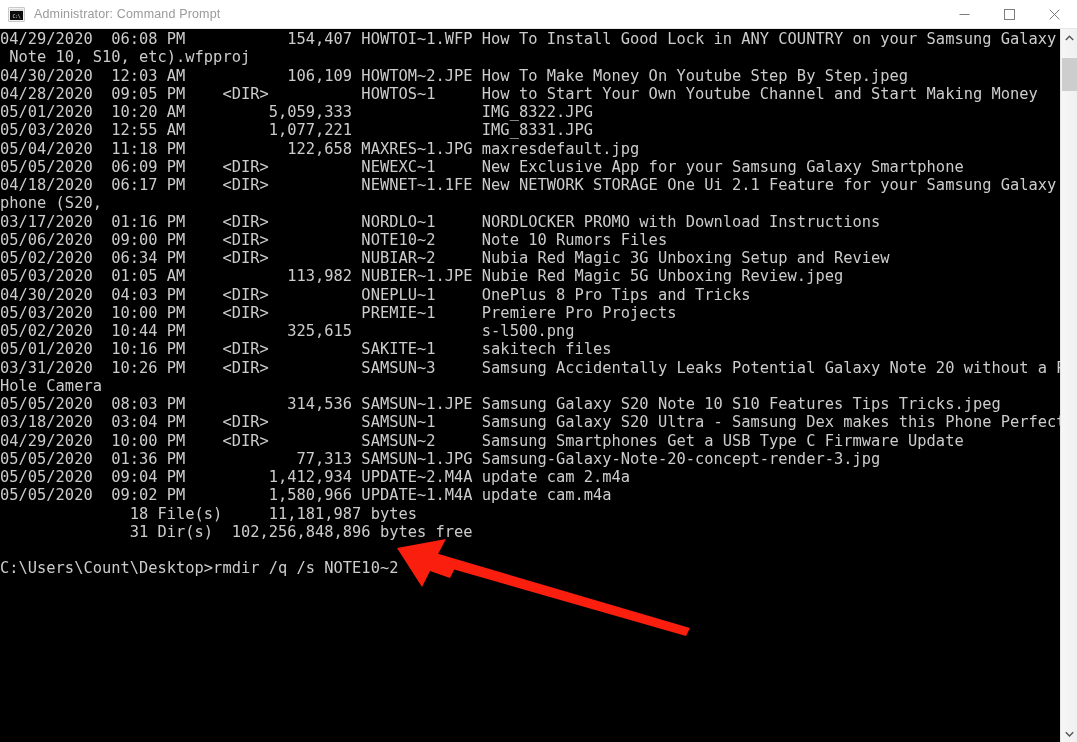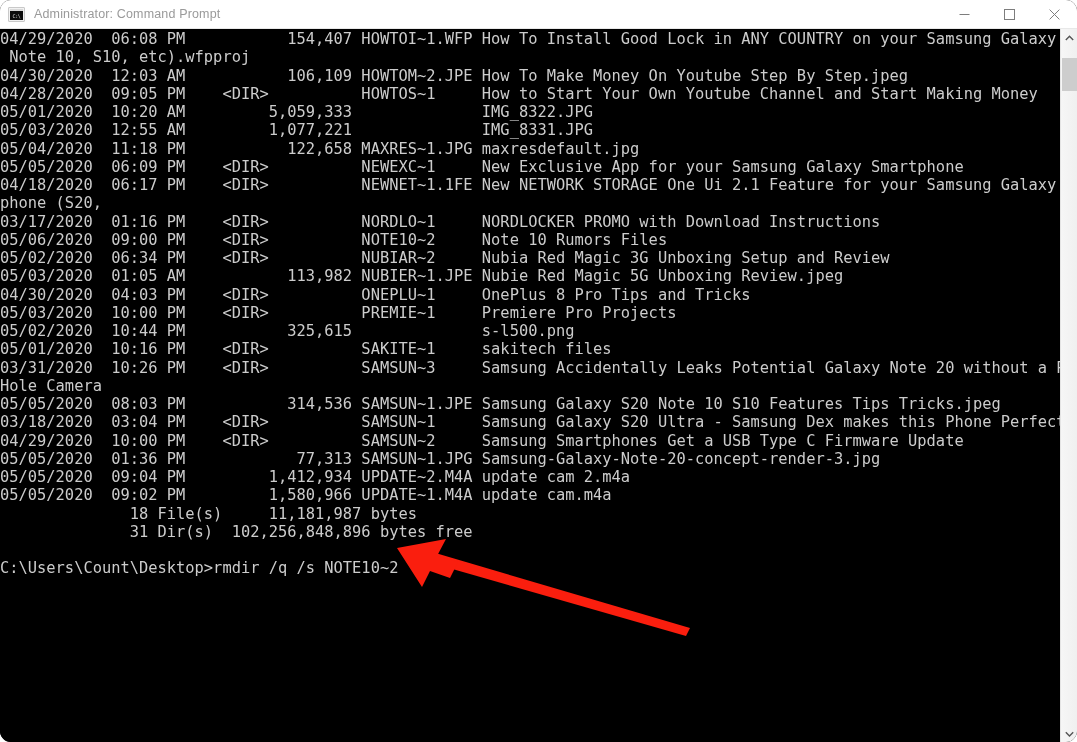--- a/index.html
+++ b/index.html
@@ -15,21 +15,20 @@
     font-family: "Liberation Sans", sans-serif;
   }
 
   #window {
     position: relative;
     width: 1077px;
     height: 742px;
     background: #000000;
     box-sizing: border-box;
     overflow: hidden;
-    border-radius: 11px;
   }
 
   
   #titlebar {
     position: absolute;
     top: 0; left: 0;
     width: 1077px;
     height: 29px;
     background: #ffffff;
     display: flex;

